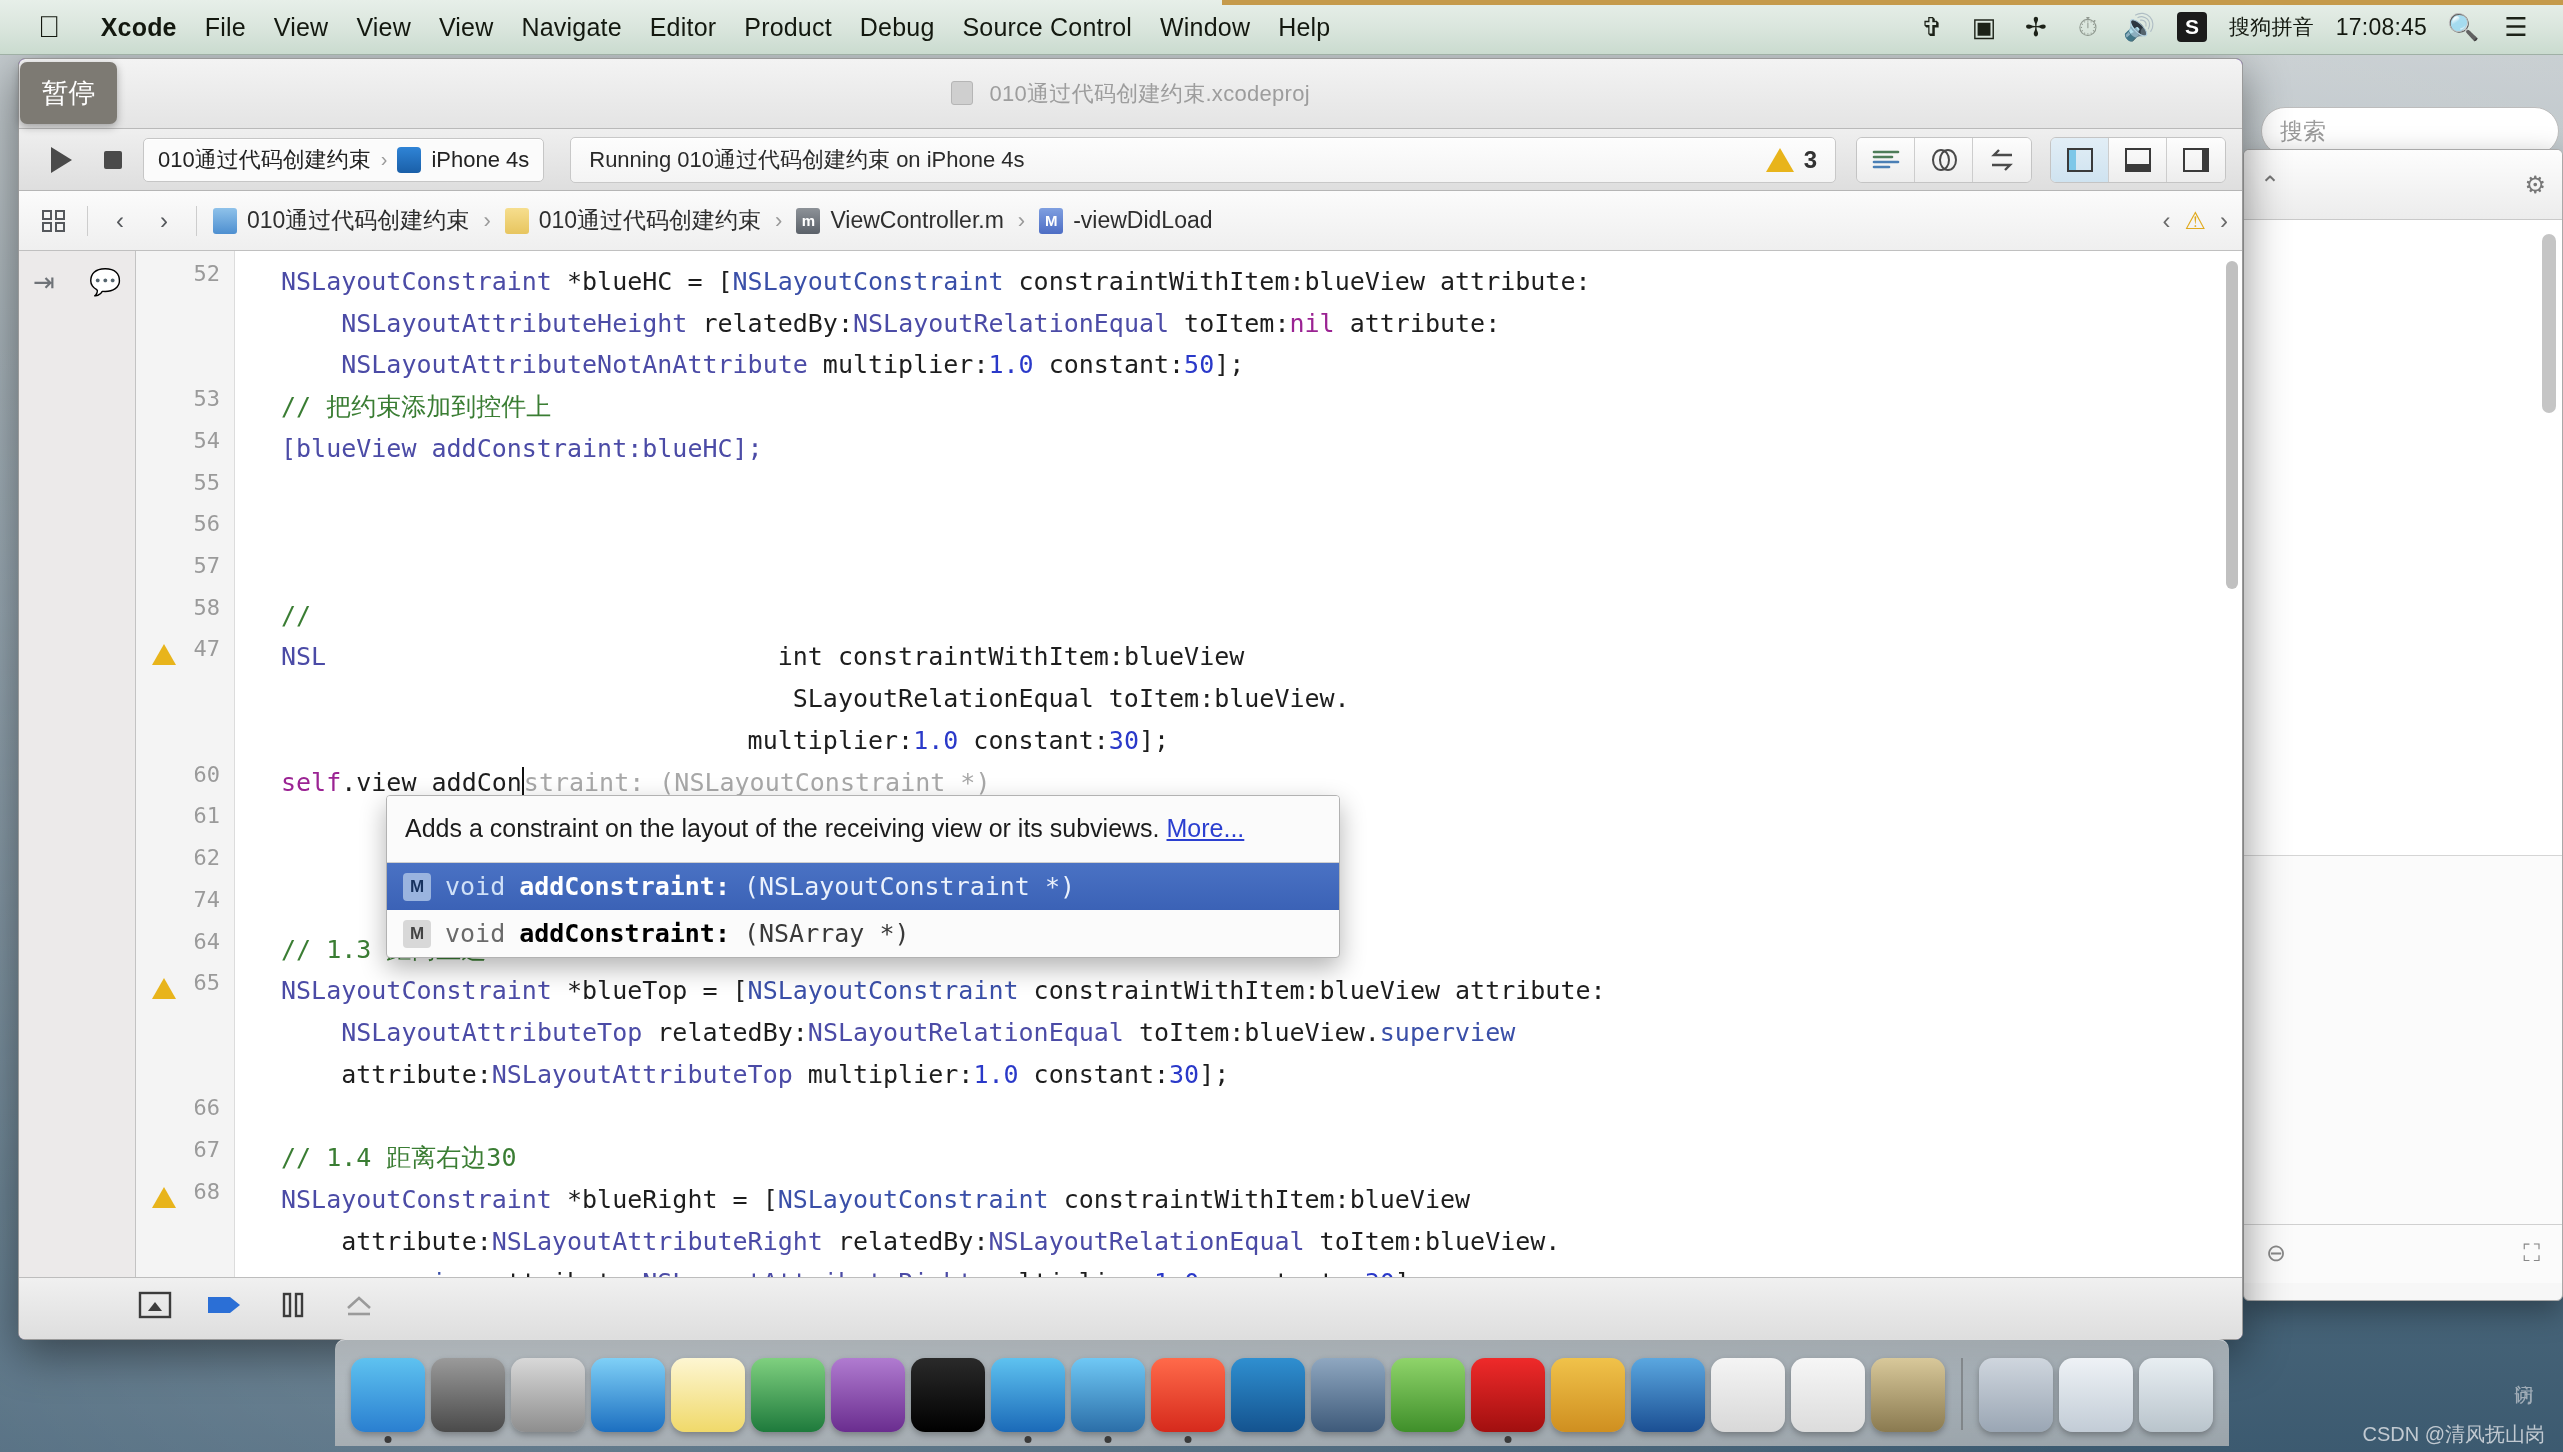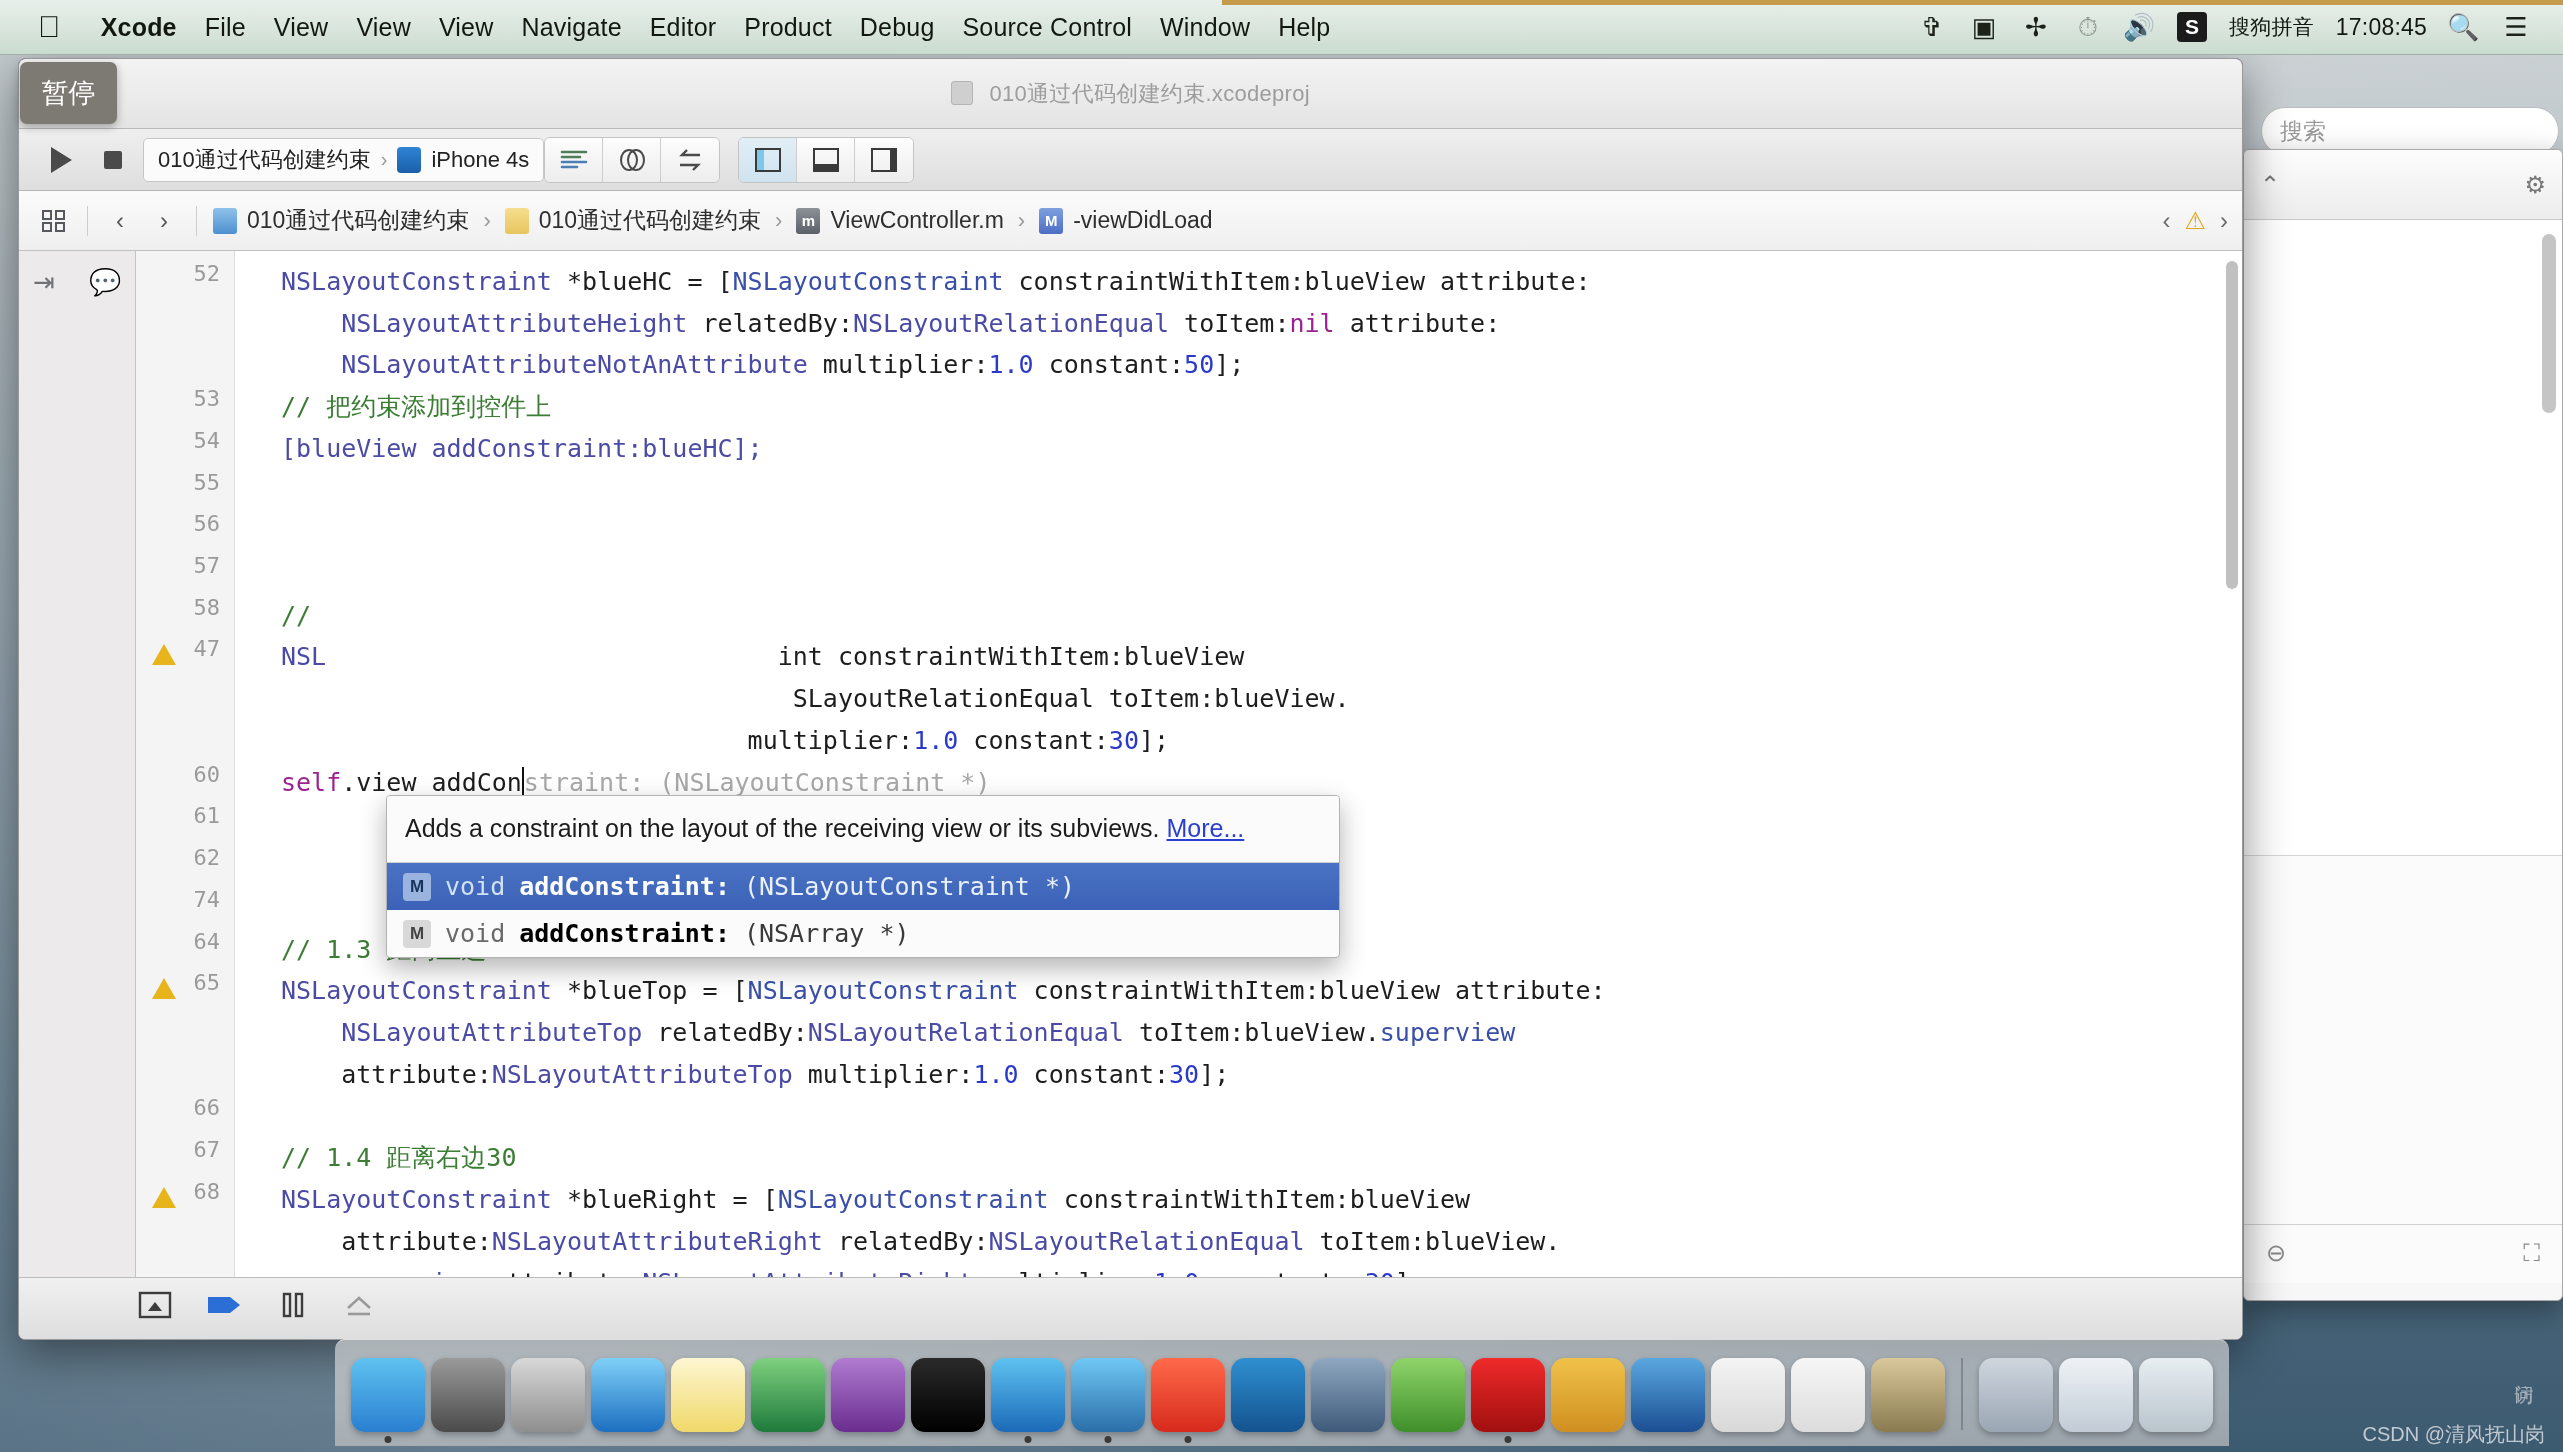--- a/index.html
+++ b/index.html
@@ -300,20 +300,27 @@
           <rect x="3" y="3" width="18" height="18" rx="2" fill="#4a4a4a"></rect>
         </svg>
     </div>
     <div class="scheme-pill">
       <span>010通过代码创建约束</span>
       <span class="sep">›</span>
       <span class="dev-ic"></span>
       <span>iPhone 4s</span>
     </div>
 
+    <div class="status-pill">
+      <span>Running 010通过代码创建约束 on iPhone 4s</span>
+      <span class="status-warn">
+        <span class="warn-tri"></span>
+        <span class="warn-count">3</span>
+      </span>
+    </div>
 
     <div class="tb-group" style="margin-right:18px;">
       <div class="tb-btn">
         <svg width="30" height="24" viewBox="0 0 30 24">
           <g stroke-width="2.6" stroke-linecap="round">
             <line x1="3" y1="4" x2="27" y2="4" stroke="#4e7d59"></line>
             <line x1="3" y1="9" x2="21" y2="9" stroke="#4e7d59"></line>
             <line x1="3" y1="14" x2="27" y2="14" stroke="#4a7fb5"></line>
             <line x1="3" y1="19" x2="18" y2="19" stroke="#4a7fb5"></line>
           </g>

